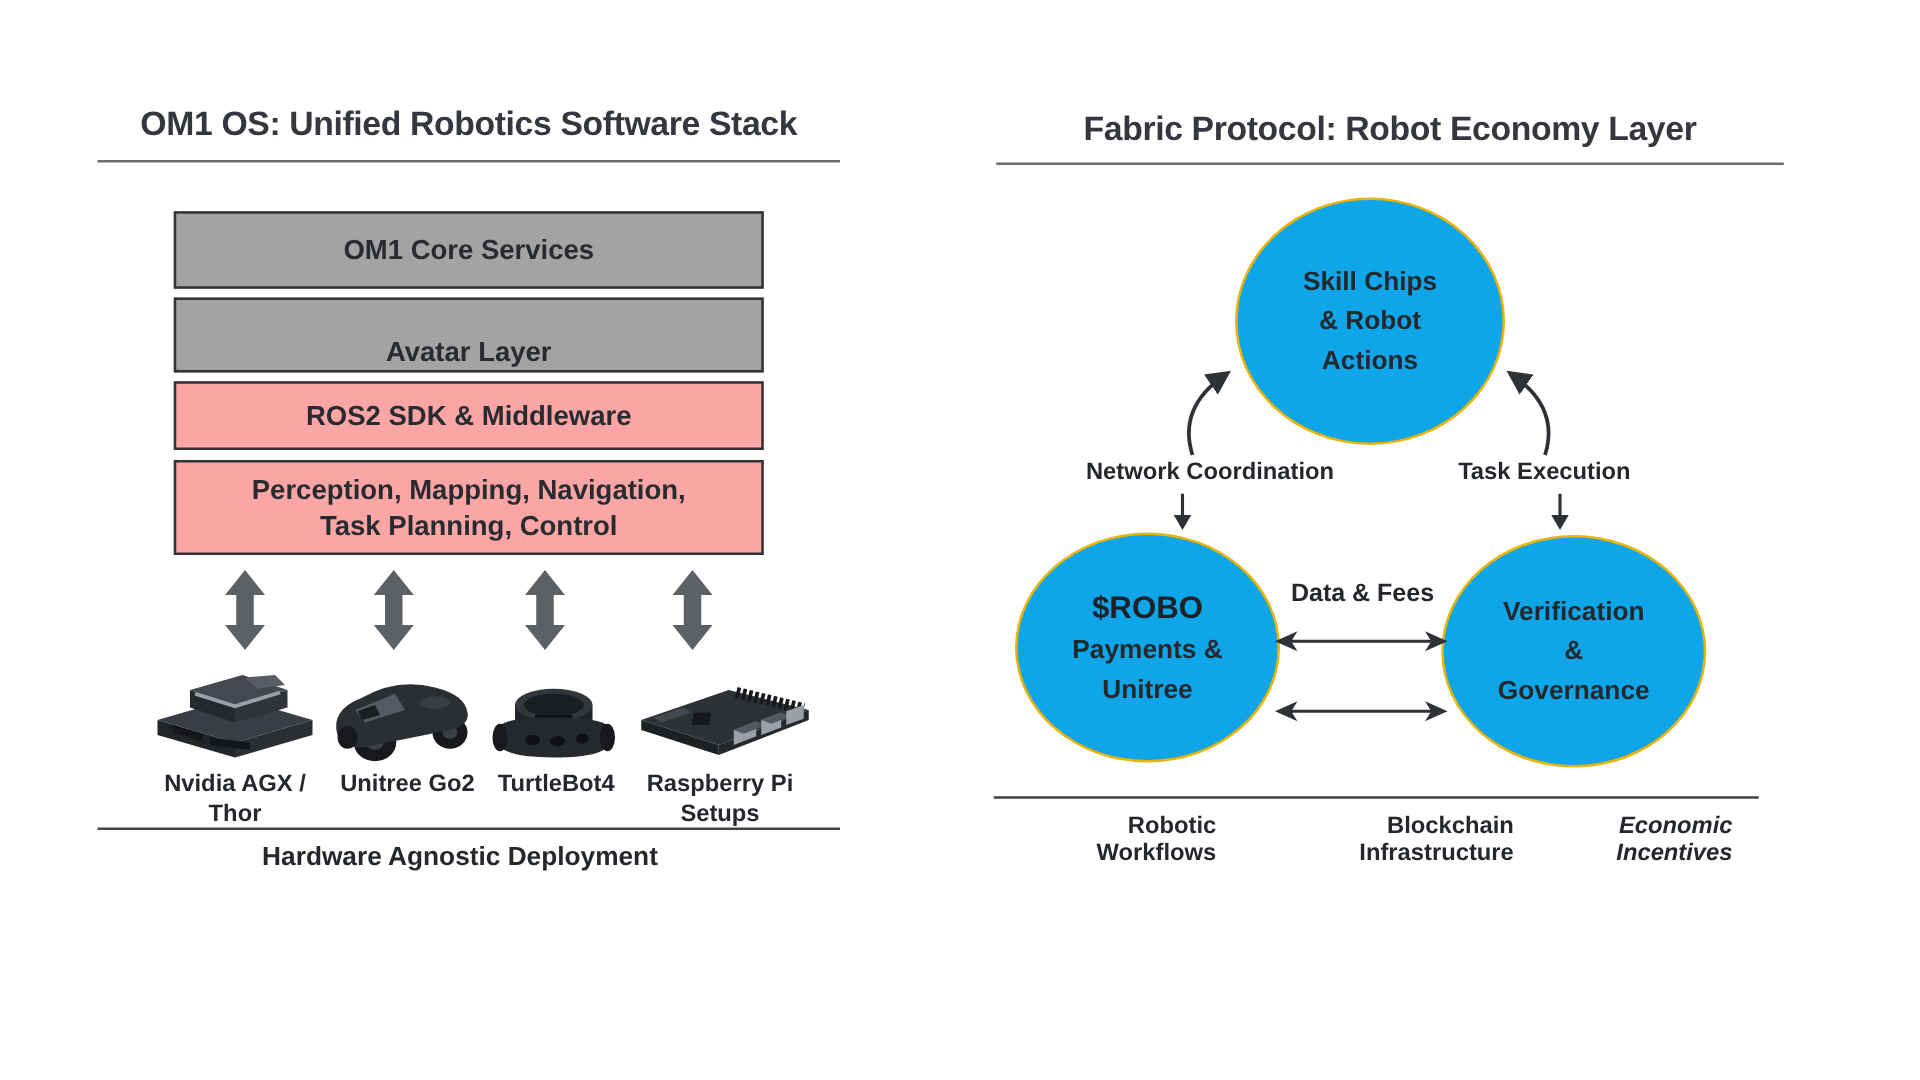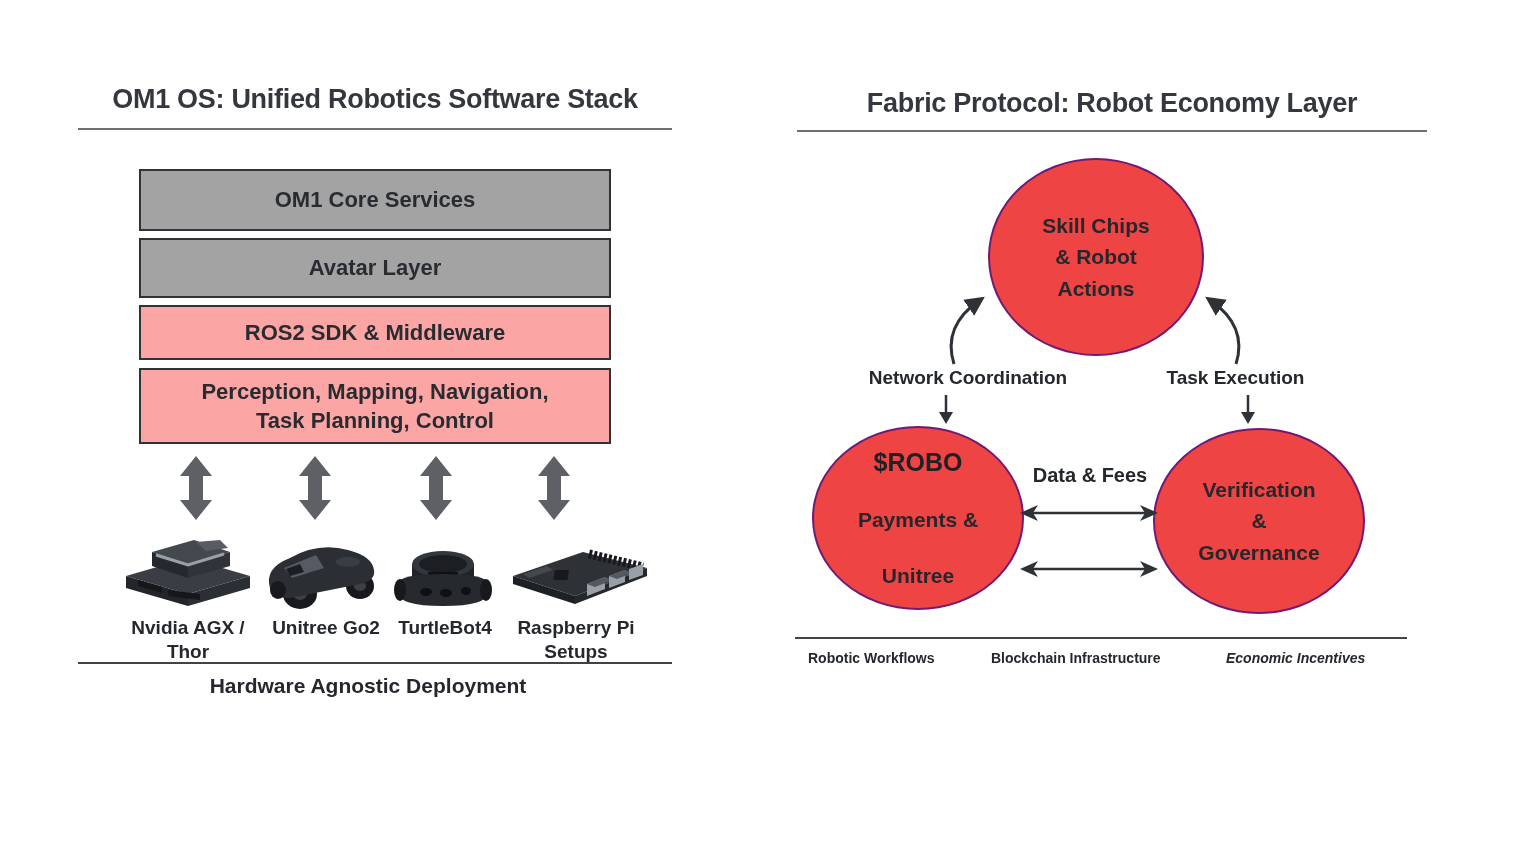--- a/index.html
+++ b/index.html
@@ -15,43 +15,43 @@
   .stack-box{
     left:139px;width:468px;border:2px solid #2f3338;background:#a3a3a3;
     display:flex;flex-direction:column;align-items:center;justify-content:center;
     font-size:22px;font-weight:700;color:#282c31;text-align:center;line-height:1.32;
   }
   .stack-box.gray{background:#fca5a5;}
   .hw-label{font-size:19px;font-weight:600;color:#24282d;text-align:center;line-height:1.25;}
   .footer-label{font-size:21px;font-weight:700;color:#24282d;text-align:center;}
   
   .node-circle{
-    border:2px solid #701a75;border-radius:50%;background:#ef4444;
+    border:2px solid #eab308;border-radius:50%;background:#0ea5e9;
     display:flex;flex-direction:column;align-items:center;justify-content:center;
     text-align:center;
   }
   .node-line{font-size:21px;font-weight:600;color:#24282d;line-height:1.5;}
   .node-em{font-size:25px;font-weight:700;color:#1e2226;line-height:1.4;}
   .edge-label{font-size:19px;font-weight:600;color:#24282d;text-align:center;}
   .mid-label{font-size:20px;font-weight:600;color:#24282d;text-align:center;}
-  .bottom-label{font-size:14px;font-weight:700;color:#24282d;text-align:left;}
+  .bottom-label{font-size:19px;font-weight:700;color:#24282d;text-align:right;}
   .bottom-label.italic{font-style:italic;font-weight:600;}
 </style>
 </head>
 <body>
 
 <div id="frame">
 
   <div class="abs panel-title" style="left:78px;top:84px;width:594px;">OM1 OS: Unified Robotics Software Stack</div>
   <div class="abs rule" style="left:78px;top:128px;width:594px;"></div>
 
   <div class="abs stack-box" style="top:169px;height:58px;">
     <div>OM1 Core Services</div>
   </div>
-  <div class="abs stack-box" style="top:238px;height:56px;">
+  <div class="abs stack-box" style="top:238px;height:56px;justify-content:flex-end;">
     <div>Avatar Layer</div>
   </div>
   <div class="abs stack-box gray" style="top:305px;height:51px;">
     <div>ROS2 SDK &amp; Middleware</div>
   </div>
   <div class="abs stack-box gray" style="top:368px;height:72px;">
     <div>Perception, Mapping, Navigation,</div>
     <div>Task Planning, Control</div>
   </div>
 
@@ -156,21 +156,21 @@
 
   <svg class="abs" style="left:935px;top:393px;" width="22" height="32">
     <line x1="11" y1="2" x2="11" y2="22" stroke="#2e3237" stroke-width="2.5"></line>
     <polygon points="4,19 18,19 11,31" fill="#2e3237"></polygon>
   </svg>
   <svg class="abs" style="left:1237px;top:393px;" width="22" height="32">
     <line x1="11" y1="2" x2="11" y2="22" stroke="#2e3237" stroke-width="2.5"></line>
     <polygon points="4,19 18,19 11,31" fill="#2e3237"></polygon>
   </svg>
 
-  <div class="abs node-circle" style="left:812px;top:426px;width:208px;height:180px;gap:24px;">
+  <div class="abs node-circle" style="left:812px;top:426px;width:208px;height:180px;">
     <div class="node-em">$ROBO</div>
     <div class="node-line">Payments &amp;</div>
     <div class="node-line">Unitree</div>
   </div>
 
   <div class="abs node-circle" style="left:1153px;top:428px;width:208px;height:182px;">
     <div class="node-line">Verification</div>
     <div class="node-line">&amp;</div>
     <div class="node-line">Governance</div>
   </div>

